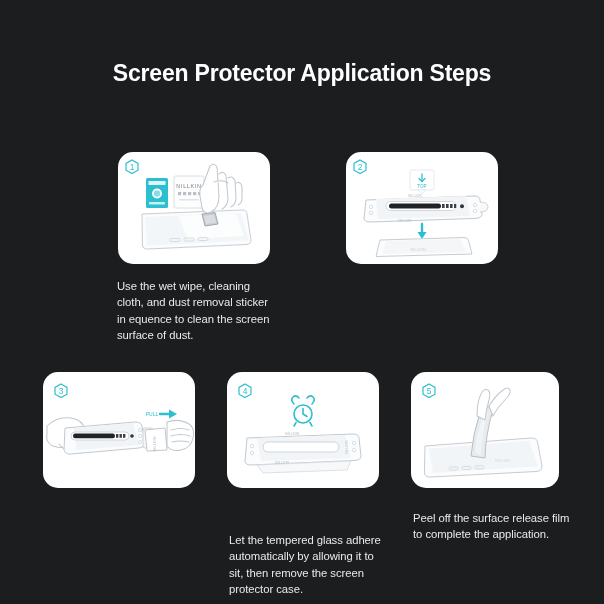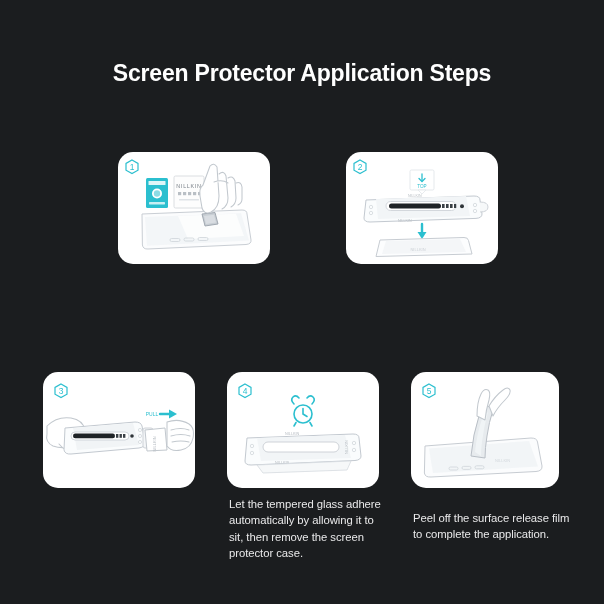--- a/index.html
+++ b/index.html
@@ -43,21 +43,21 @@
   #card1{left:118px;top:152px;width:152px;height:112px;}
   #card2{left:346px;top:152px;width:152px;height:112px;}
   #cap1{left:117px;top:278px;width:200px;}
   #cap2{left:345px;top:278px;width:200px;}
 
   
   #card3{left:43px;top:372px;width:152px;height:116px;}
   #card4{left:227px;top:372px;width:152px;height:116px;}
   #card5{left:411px;top:372px;width:148px;height:116px;}
   #cap3{left:20px;top:510px;width:190px;}
-  #cap4{left:229px;top:496px;width:195px;}
+  #cap4{left:229px;top:532px;width:195px;}
   #cap5{left:413px;top:510px;width:190px;}
 </style>
 </head>
 <body>
 
 <div id="page">
 
   <div class="title">Screen Protector Application Steps</div>
 
   <div class="card" id="card1">
@@ -104,20 +104,24 @@
         <g fill="#ffffff" stroke="#c2c8ce" stroke-width="1.05" stroke-linecap="round" stroke-linejoin="round">
           <path d="M92,14 Q96,10 99,15 L101,44 Q101,56 93,60 Q86,63 84,56 L82,44 Q81,36 85,33 Z"></path>
           <path d="M101,22 Q106,18 108,24 L110,46 Q110,54 104,57"></path>
           <path d="M110,26 Q115,23 117,29 L118,46 Q118,52 113,55"></path>
           <path d="M118,31 Q123,29 124,35 L124,47 Q124,51 120,53"></path>
           <path d="M96,30 Q104,27 110,31"></path>
         </g>
       </svg>
     </div>
   </div>
+  <div class="caption" id="cap1">Use the wet wipe, cleaning
+cloth, and dust removal sticker
+ in equence to clean the screen
+surface of dust.</div>
 
   <div class="card" id="card2">
     <div class="illus">
       <svg viewBox="0 0 152 112" xmlns="http://www.w3.org/2000/svg">
         <g fill="none" stroke="#2bbfcf" stroke-width="1.2">
           <polygon points="14,8 20,11.4 20,18.2 14,21.6 8,18.2 8,11.4"></polygon>
         </g>
         <text x="14" y="17.6" font-family="Liberation Sans, sans-serif" font-size="8.5" fill="#2bbfcf" text-anchor="middle">2</text>
 
         <rect x="64" y="18" width="24" height="20" rx="1.5" fill="#ffffff" stroke="#e2e6ea" stroke-width="0.9"></rect>

